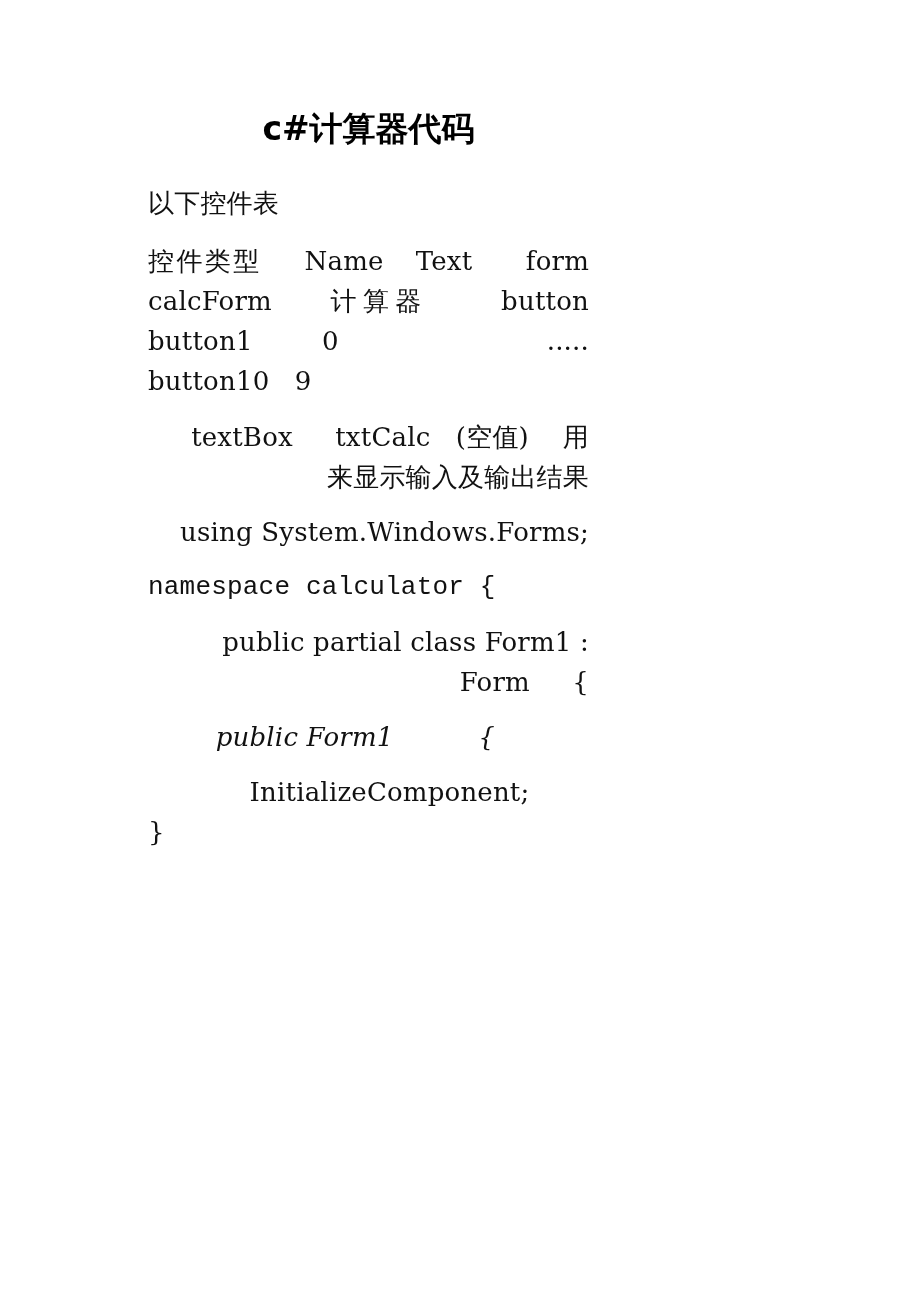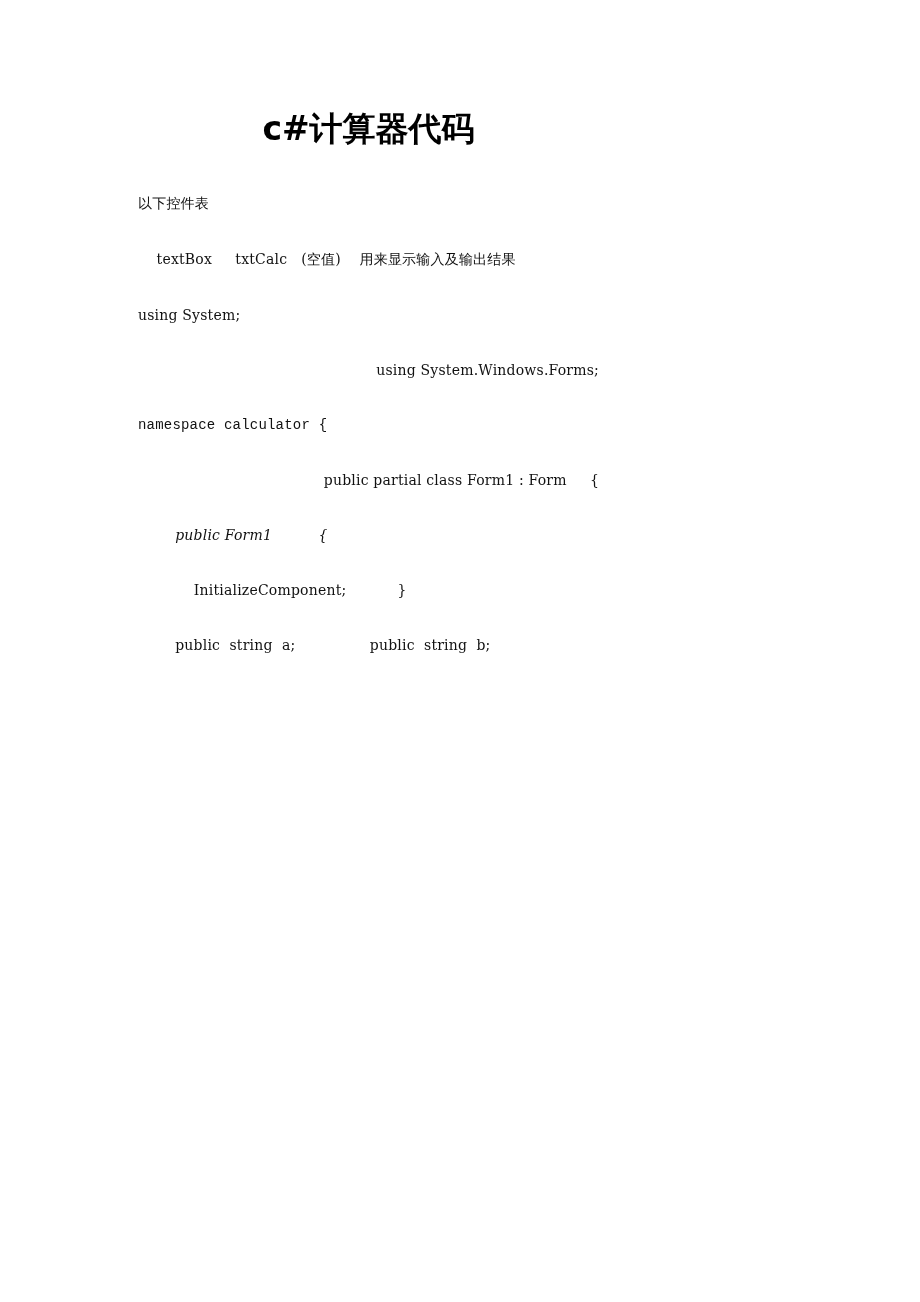--- a/index.html
+++ b/index.html
@@ -30,23 +30,23 @@
     font-family: "DejaVu Sans", "Liberation Sans", sans-serif;
     font-weight: bold;
     font-size: 33px;
     line-height: 1;
     letter-spacing: 0px;
     padding-top: 112px;
     color: #000000;
   }
   
   .para {
-    margin: 0;
+    margin: 10px;
     font-family: "DejaVu Serif", "Liberation Serif", serif;
-    font-size: 14px;
+    font-size: 26px;
     line-height: 40px;
     color: #111111;
     text-align: justify;
     text-justify: inter-character;
     white-space: pre-wrap;
     word-break: break-word;
     letter-spacing: 0.2px;
   }
   .para.mono {
     font-family: "DejaVu Serif", "Liberation Serif", serif;
@@ -59,33 +59,32 @@
 </style>
 </head>
 <body>
 
 <div class="page">
 
   <h1 class="doc-title">c#计算器代码</h1>
 
   <p class="para nj sp-18" style="margin-top:38px;">以下控件表</p>
 
+  <p class="para sp-14" style="margin-top:18px;">控件类型    Name   Text     form    calcForm    计算器     button button1   0         .....              button10   9</p>
 
 
-  <p class="para nj sp-10" style="margin-top:16px;">    textBox     txtCalc   (空值)    用来显示输入及输出结果</p>
+  <p class="para nj sp-10" style="margin-top:16px;text-align:right;">    textBox     txtCalc   (空值)    用来显示输入及输出结果</p>
 
-  <p class="para mono nj sp-10" style="margin-top:16px;">using System;</p>
 
 
   <p class="para mono nj sp-10" style="margin-top:15px;text-align:right;">using System.Windows.Forms;</p>
 
   <p class="para mono nj sp-10" style="margin-top:15px;font-family:Liberation Mono, monospace;">namespace calculator {</p>
 
   <p class="para mono nj sp-10" style="margin-top:15px;text-align:right;">    public partial class Form1 : Form     {</p>
 
   <p class="para mono nj sp-10" style="margin-top:15px;font-style:italic;">        public Form1          {</p>
 
   <p class="para mono nj sp-10" style="margin-top:15px;">            InitializeComponent;           }</p>
 
-  <p class="para mono sp-10" style="margin-top:15px;">        public  string  a;                public  string  b;</p>
 
 
 </div>
 
 </body></html>

